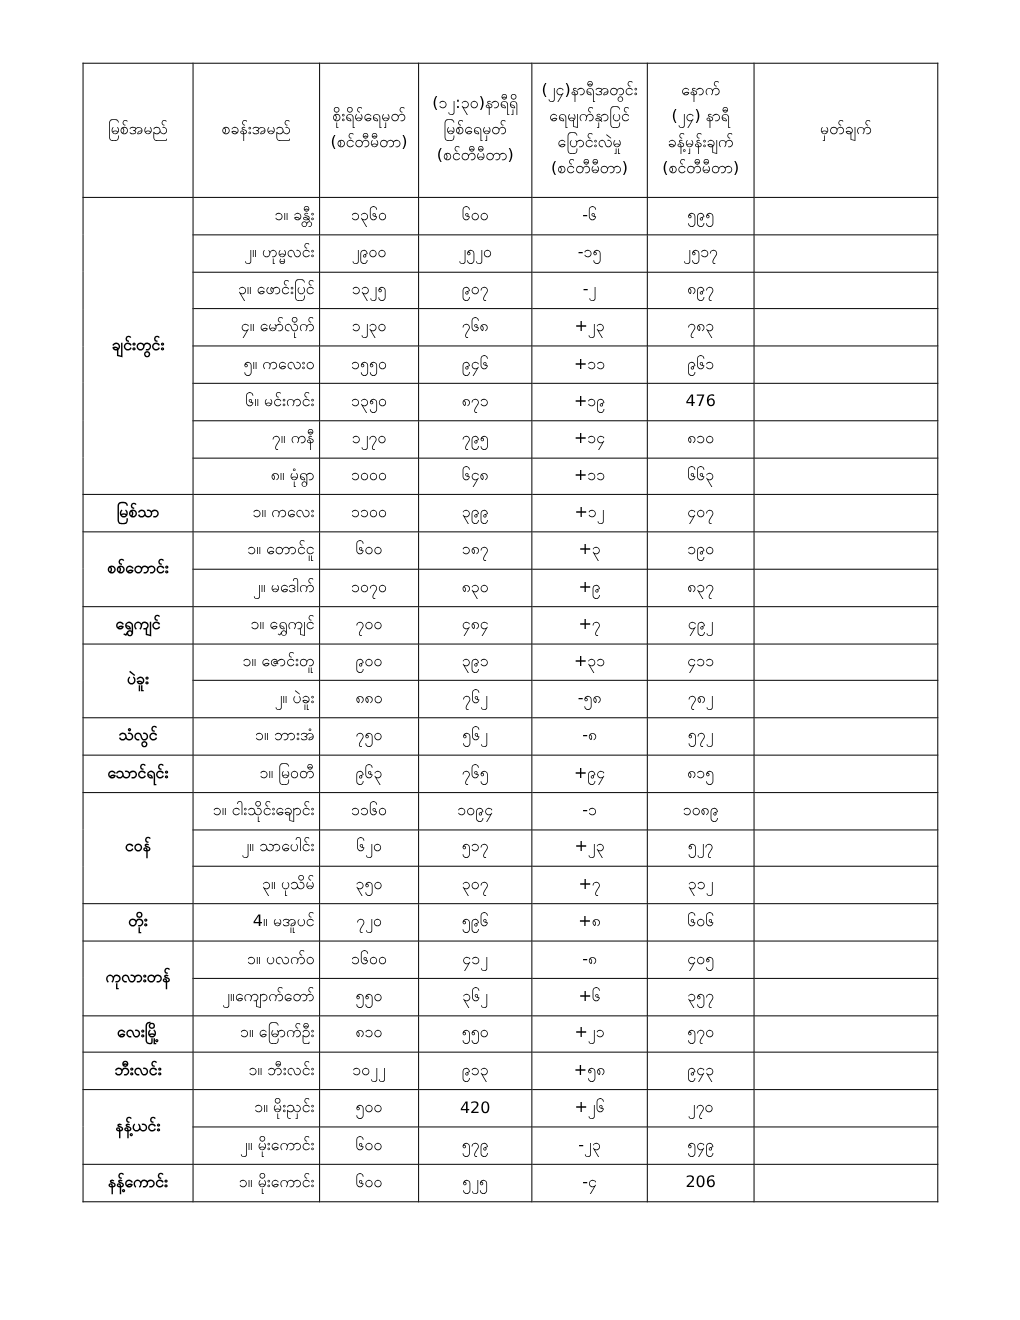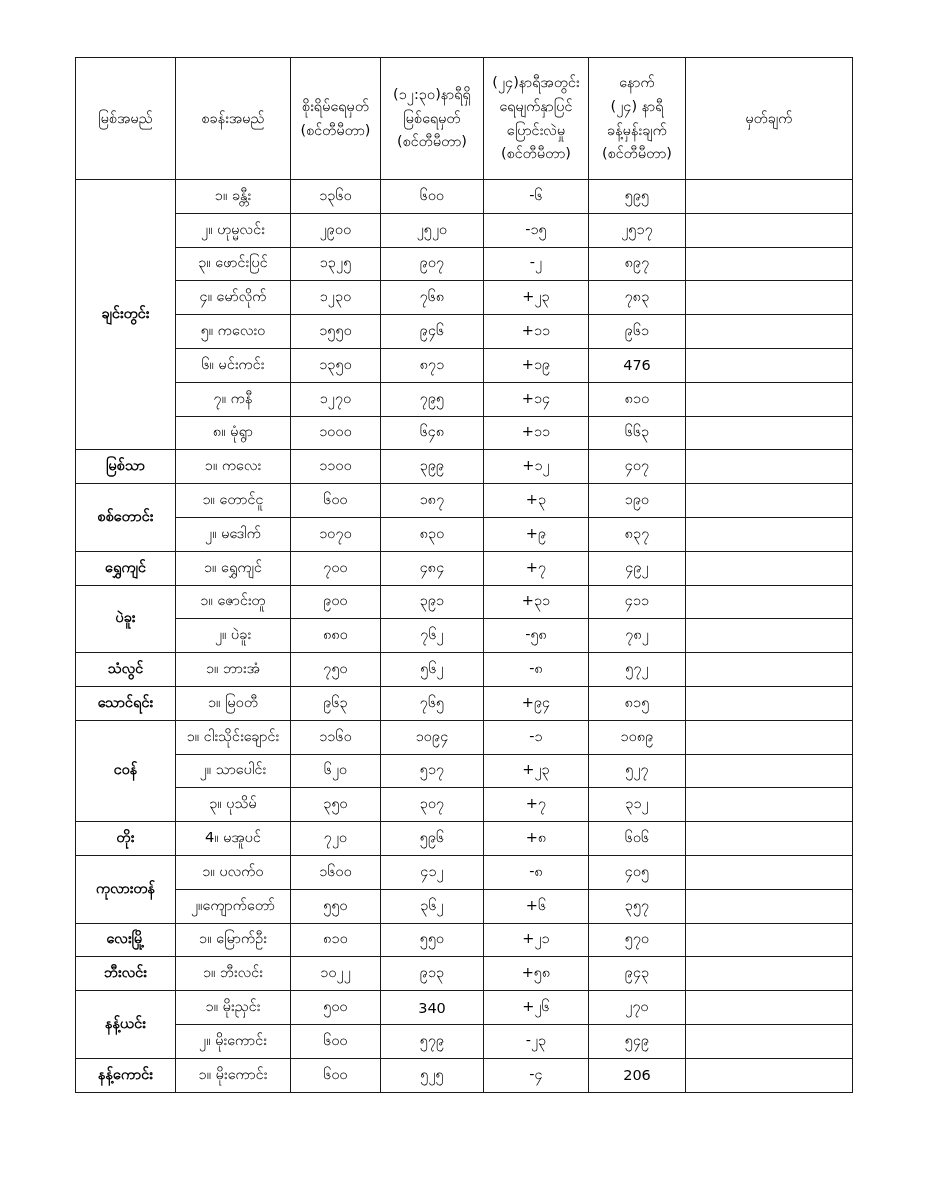--- a/index.html
+++ b/index.html
@@ -41,21 +41,21 @@
     font-size: 14.5px;
   }
   tbody tr { height: 33.8px; }
   td.river-cell {
     font-weight: bold;
     text-align: center;
     padding-left: 5px;
     white-space: nowrap;
   }
   td.station-cell {
-    text-align: center;
+    text-align: right;
     padding-left: 6px;
     white-space: nowrap;
     margin-left: 16px;
   }
   td.num-cell { text-align: center; }
   td.remark-cell { text-align: left; }
   col.c-river   { width: 100px; }
   col.c-station { width: 115px; }
   col.c-danger  { width: 90px; }
   col.c-current { width: 103px; }
@@ -299,21 +299,21 @@
           <td class="num-cell">၁၀၂၂</td>
           <td class="num-cell">၉၁၃</td>
           <td class="num-cell">+၅၈</td>
           <td class="num-cell">၉၄၃</td>
           <td class="remark-cell"></td>
         </tr>
         <tr>
           <td rowspan="2" class="river-cell">နန့်ယင်း</td>
           <td class="station-cell">၁။ မိုးညှင်း</td>
           <td class="num-cell">၅၀၀</td>
-          <td class="num-cell">340</td>
+          <td class="num-cell">420</td>
           <td class="num-cell">+၂၆</td>
           <td class="num-cell">၂၇၀</td>
           <td class="remark-cell"></td>
         </tr>
         <tr>
           <td class="station-cell">၂။ မိုးကောင်း</td>
           <td class="num-cell">၆၀၀</td>
           <td class="num-cell">၅၇၉</td>
           <td class="num-cell">-၂၃</td>
           <td class="num-cell">၅၄၉</td>

